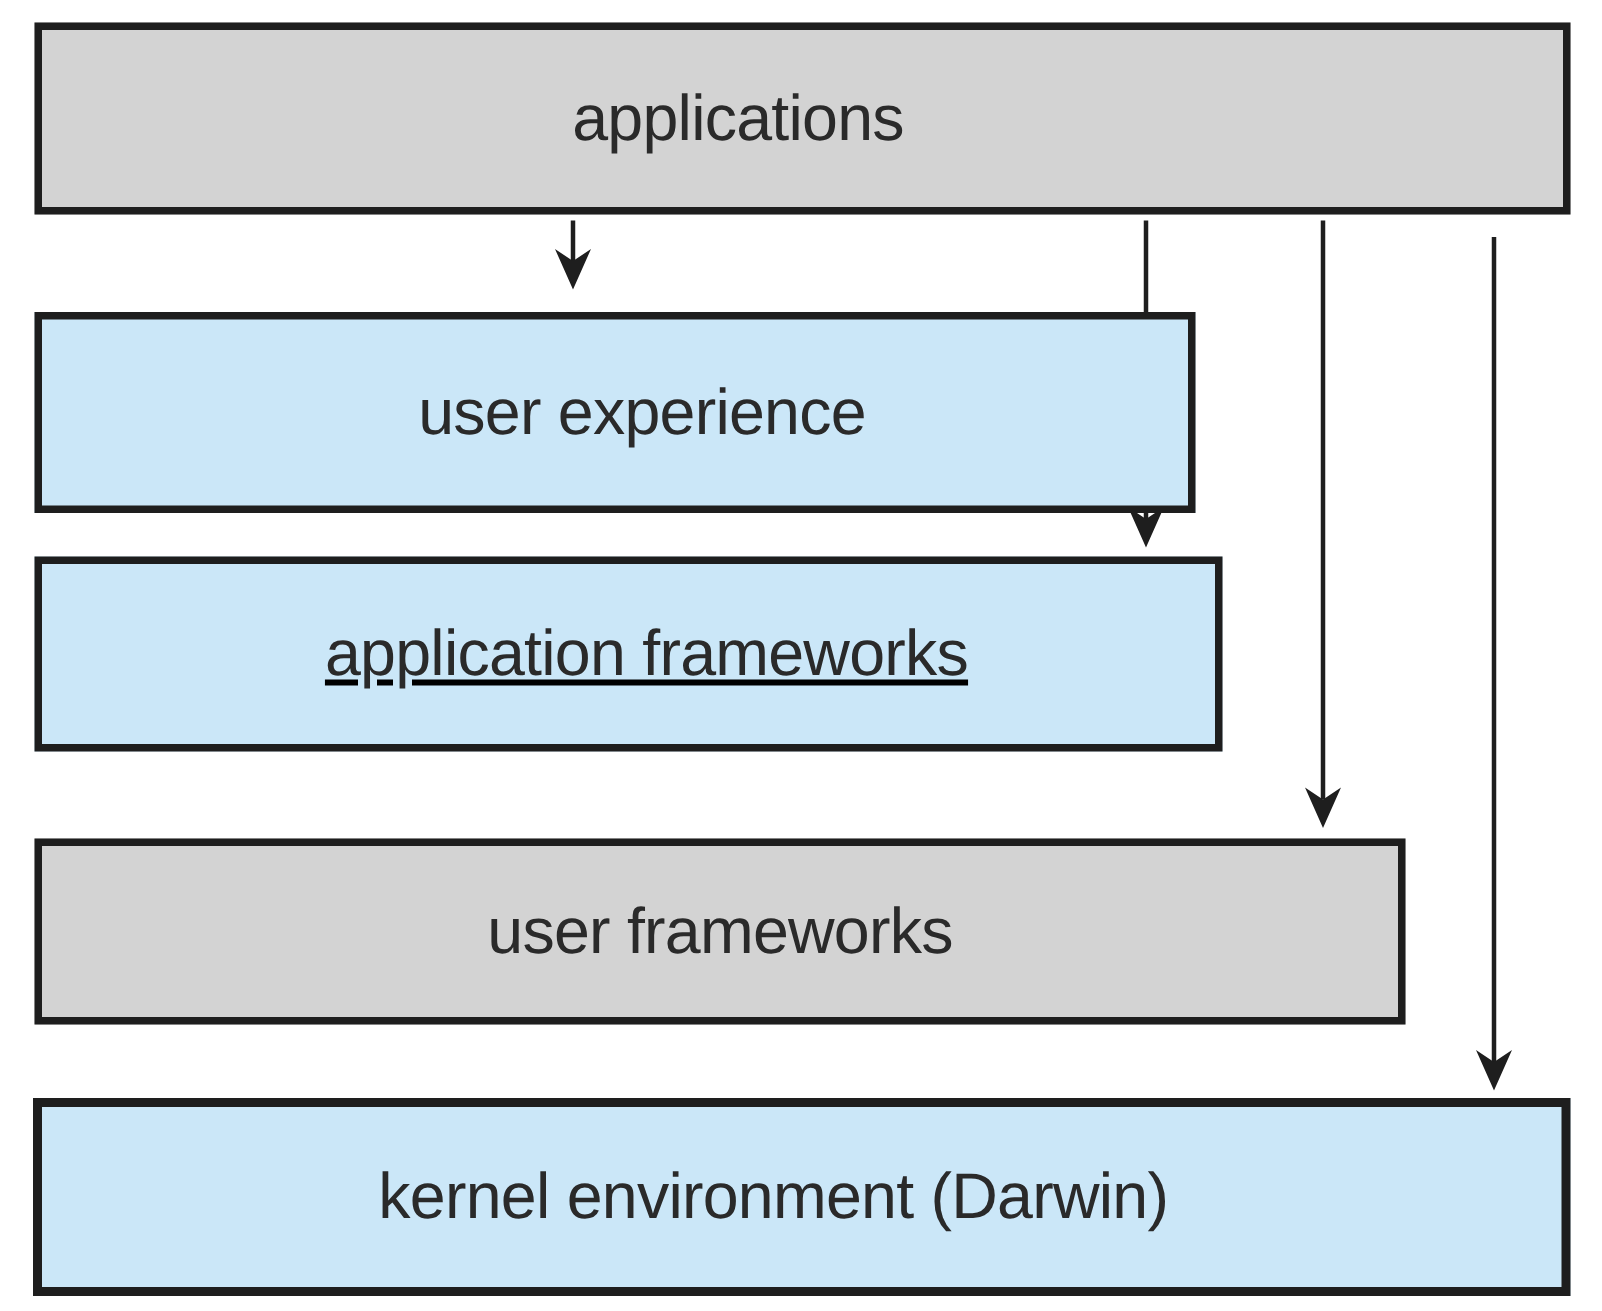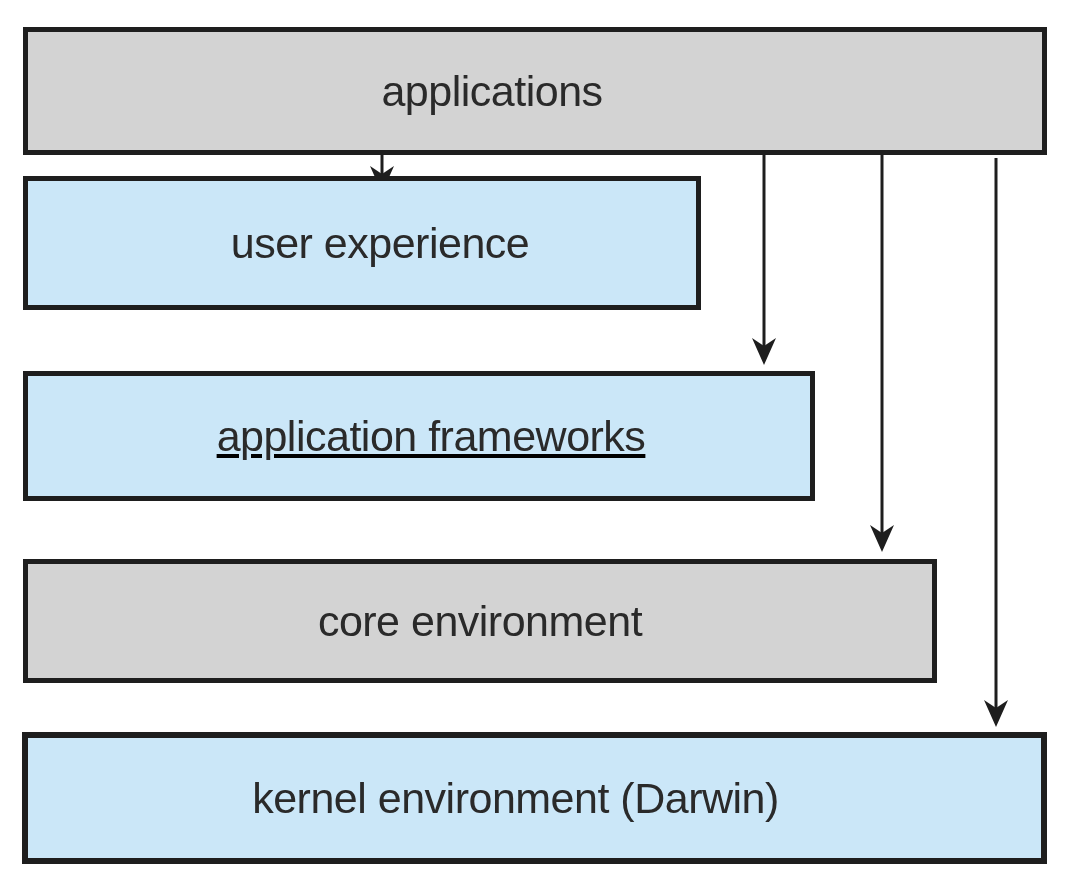--- a/index.html
+++ b/index.html
@@ -79,33 +79,33 @@
       <line class="arrow-line" x1="882" y1="147" x2="882" y2="533"></line>
       <polygon class="arrow-head" points="882,552 870,525 882,533 894,525"></polygon>
     </g>
 
     <g>
       <line class="arrow-line" x1="996" y1="158" x2="996" y2="708"></line>
       <polygon class="arrow-head" points="996,727 984,700 996,708 1008,700"></polygon>
     </g>
   </svg>
 
-  <div class="layer-box fill-gray" style="left:23px; top:15px; width:1024px; height:128px;margin-top:12px;">
+  <div class="layer-box fill-gray" style="left:23px; top:15px; width:1024px; height:128px;">
     <span class="layer-label" style="transform:translateX(-43px);">applications</span>
   </div>
 
-  <div class="layer-box fill-blue" style="left:23px; top:176px; width:678px; height:134px;">
+  <div class="layer-box fill-blue" style="left:23px; top:208px; width:774px; height:134px;">
     <span class="layer-label" style="transform:translateX(18px);">user experience</span>
   </div>
 
   <div class="layer-box fill-blue" style="left:23px; top:371px; width:792px; height:130px;text-decoration:underline;">
     <span class="layer-label" style="transform:translateX(12px);">application frameworks</span>
   </div>
 
   <div class="layer-box fill-gray" style="left:23px; top:559px; width:914px; height:124px;">
-    <span class="layer-label">core environment</span>
+    <span class="layer-label">user frameworks</span>
   </div>
 
   <div class="layer-box fill-blue" style="left:22px; top:732px; width:1025px; height:132px; border-width:6px;">
     <span class="layer-label" style="transform:translateX(-19px);">kernel environment (Darwin)</span>
   </div>
 
 </div>
 
 </body></html>

